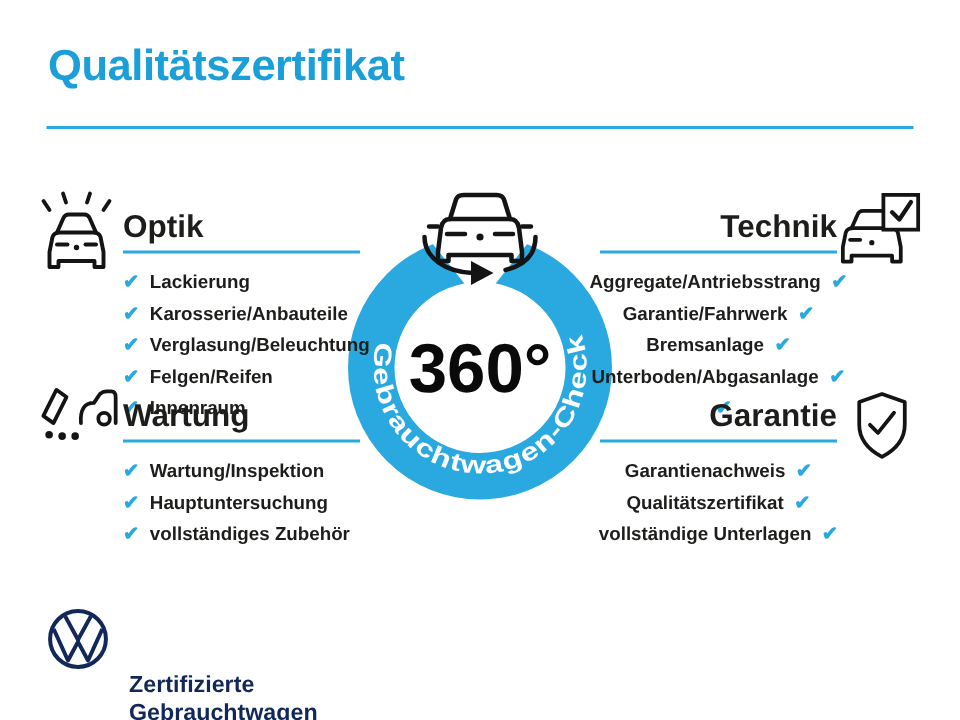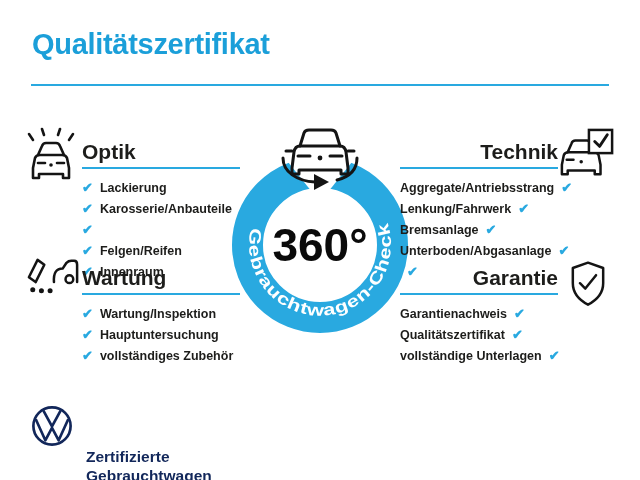--- a/index.html
+++ b/index.html
@@ -9,21 +9,21 @@
               letter-spacing:-0.3px;color:#1b9fd9;}
   .top-divider{position:absolute;left:31px;right:31px;top:84px;height:2px;background:#29a9e0;}
 
   .section{position:absolute;width:158px;}
   .section .heading{font-size:21px;font-weight:800;color:#1d1d1b;line-height:20px;}
   .section .underline{height:2px;background:#29a9e0;margin-top:5px;margin-bottom:8px;}
   .section.right{text-align:right;}
   .item-row{display:flex;align-items:center;height:21px;font-size:12.5px;font-weight:700;
             color:#1d1d1b;white-space:nowrap;}
   .item-row.left{justify-content:flex-start;}
-  .item-row.right{justify-content:flex-start;}
+  .item-row.right{justify-content:center;}
   .item-row .check{color:#29a9e0;font-size:13px;font-weight:900;}
   .item-row.left .check{margin-right:7px;}
   .item-row.right .check{margin-left:7px;}
 
   #section-optik{left:82px;top:142px;}
   #section-wartung{left:82px;top:268px;}
   #section-technik{left:400px;top:142px;}
   #section-garantie{left:400px;top:268px;}
 
   .abs{position:absolute;}
@@ -116,20 +116,21 @@
   <div class="item-row left">
         <span class="check">✔</span>
         <span class="item-label">Lackierung</span>
       </div>
       <div class="item-row left">
         <span class="check">✔</span>
         <span class="item-label">Karosserie/Anbauteile</span>
       </div>
       <div class="item-row left">
         <span class="check">✔</span>
+        <span class="item-label">Verglasung/Beleuchtung</span>
       </div>
       <div class="item-row left">
         <span class="check">✔</span>
         <span class="item-label">Felgen/Reifen</span>
       </div>
       <div class="item-row left">
         <span class="check">✔</span>
         <span class="item-label">Innenraum</span>
       </div>
     </div>
@@ -152,21 +153,21 @@
     </div>
 
   <div class="section right" id="section-technik">
     <div class="heading">Technik</div>
     <div class="underline"></div>
   <div class="item-row right">
         <span class="item-label">Aggregate/Antriebsstrang</span>
         <span class="check">✔</span>
       </div>
       <div class="item-row right">
-        <span class="item-label">Lenkung/Fahrwerk</span>
+        <span class="item-label">Garantie/Fahrwerk</span>
         <span class="check">✔</span>
       </div>
       <div class="item-row right">
         <span class="item-label">Bremsanlage</span>
         <span class="check">✔</span>
       </div>
       <div class="item-row right">
         <span class="item-label">Unterboden/Abgasanlage</span>
         <span class="check">✔</span>
       </div>

